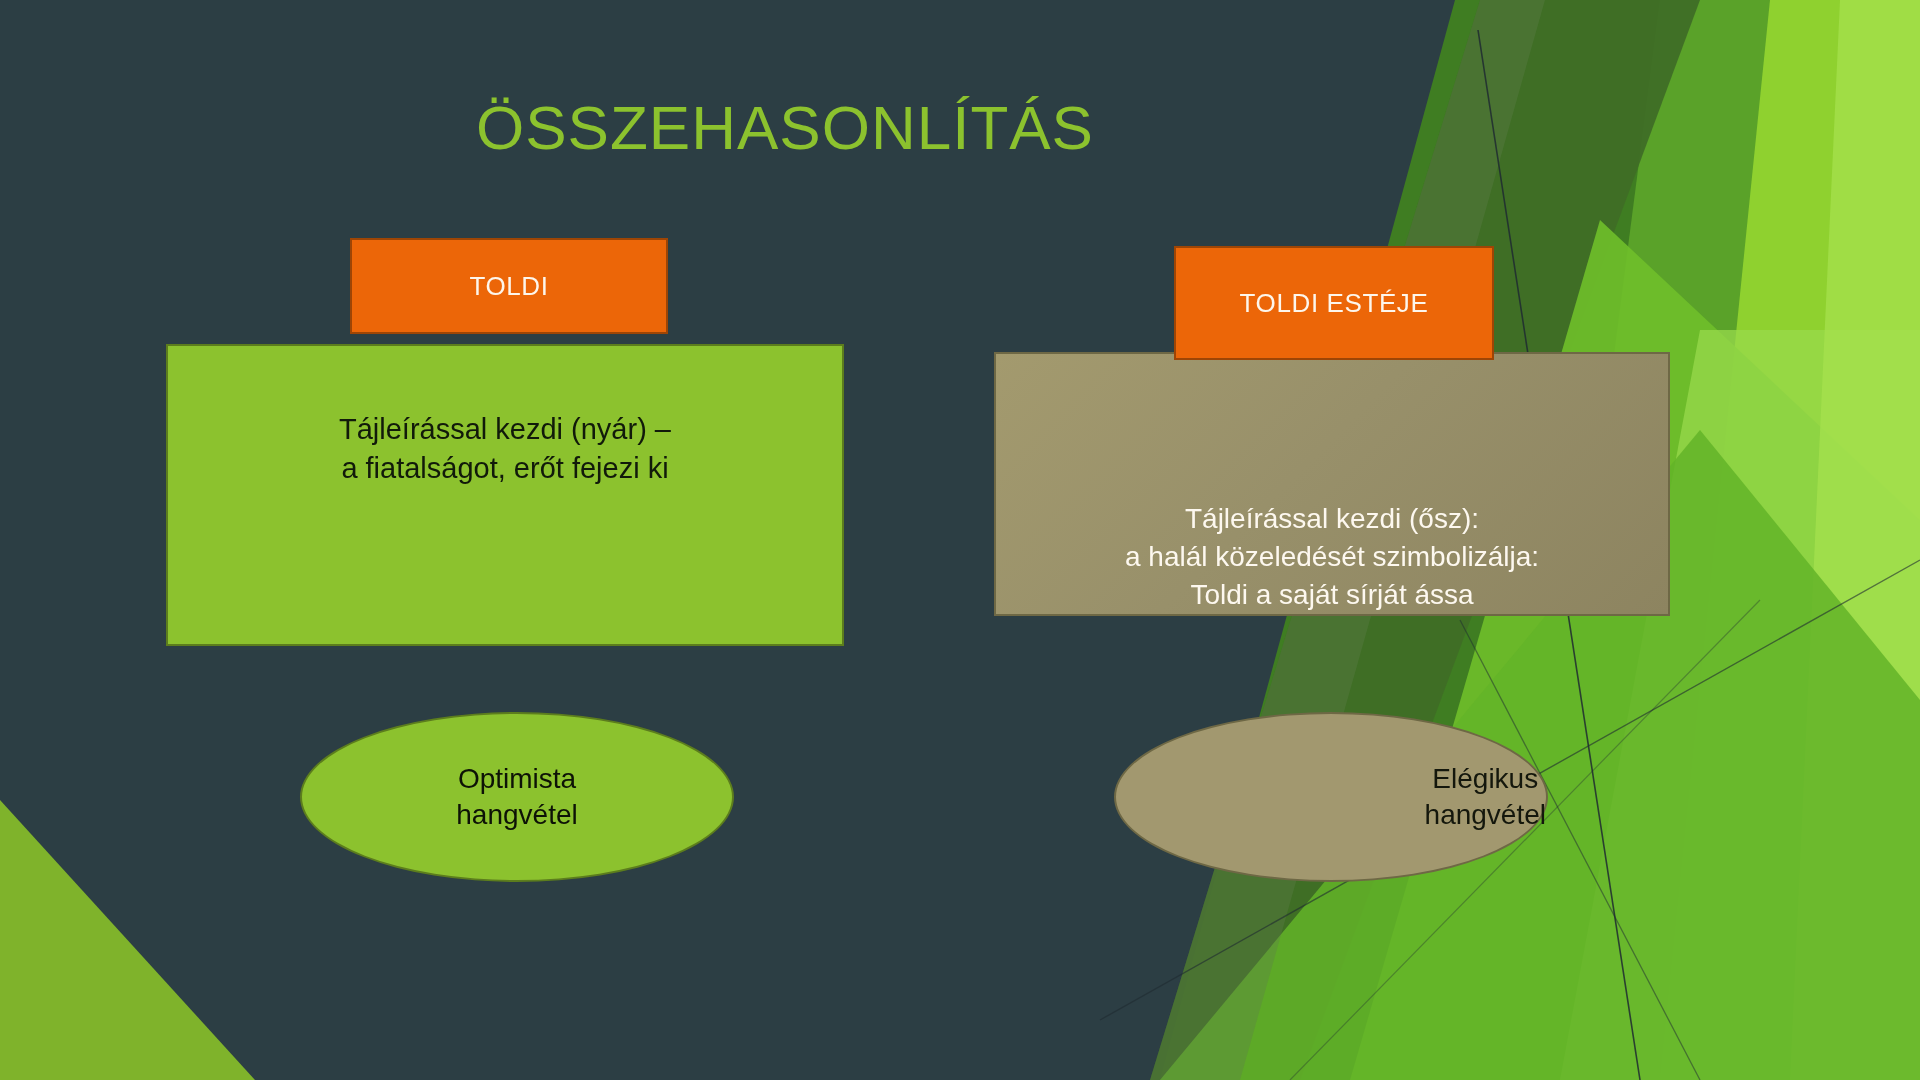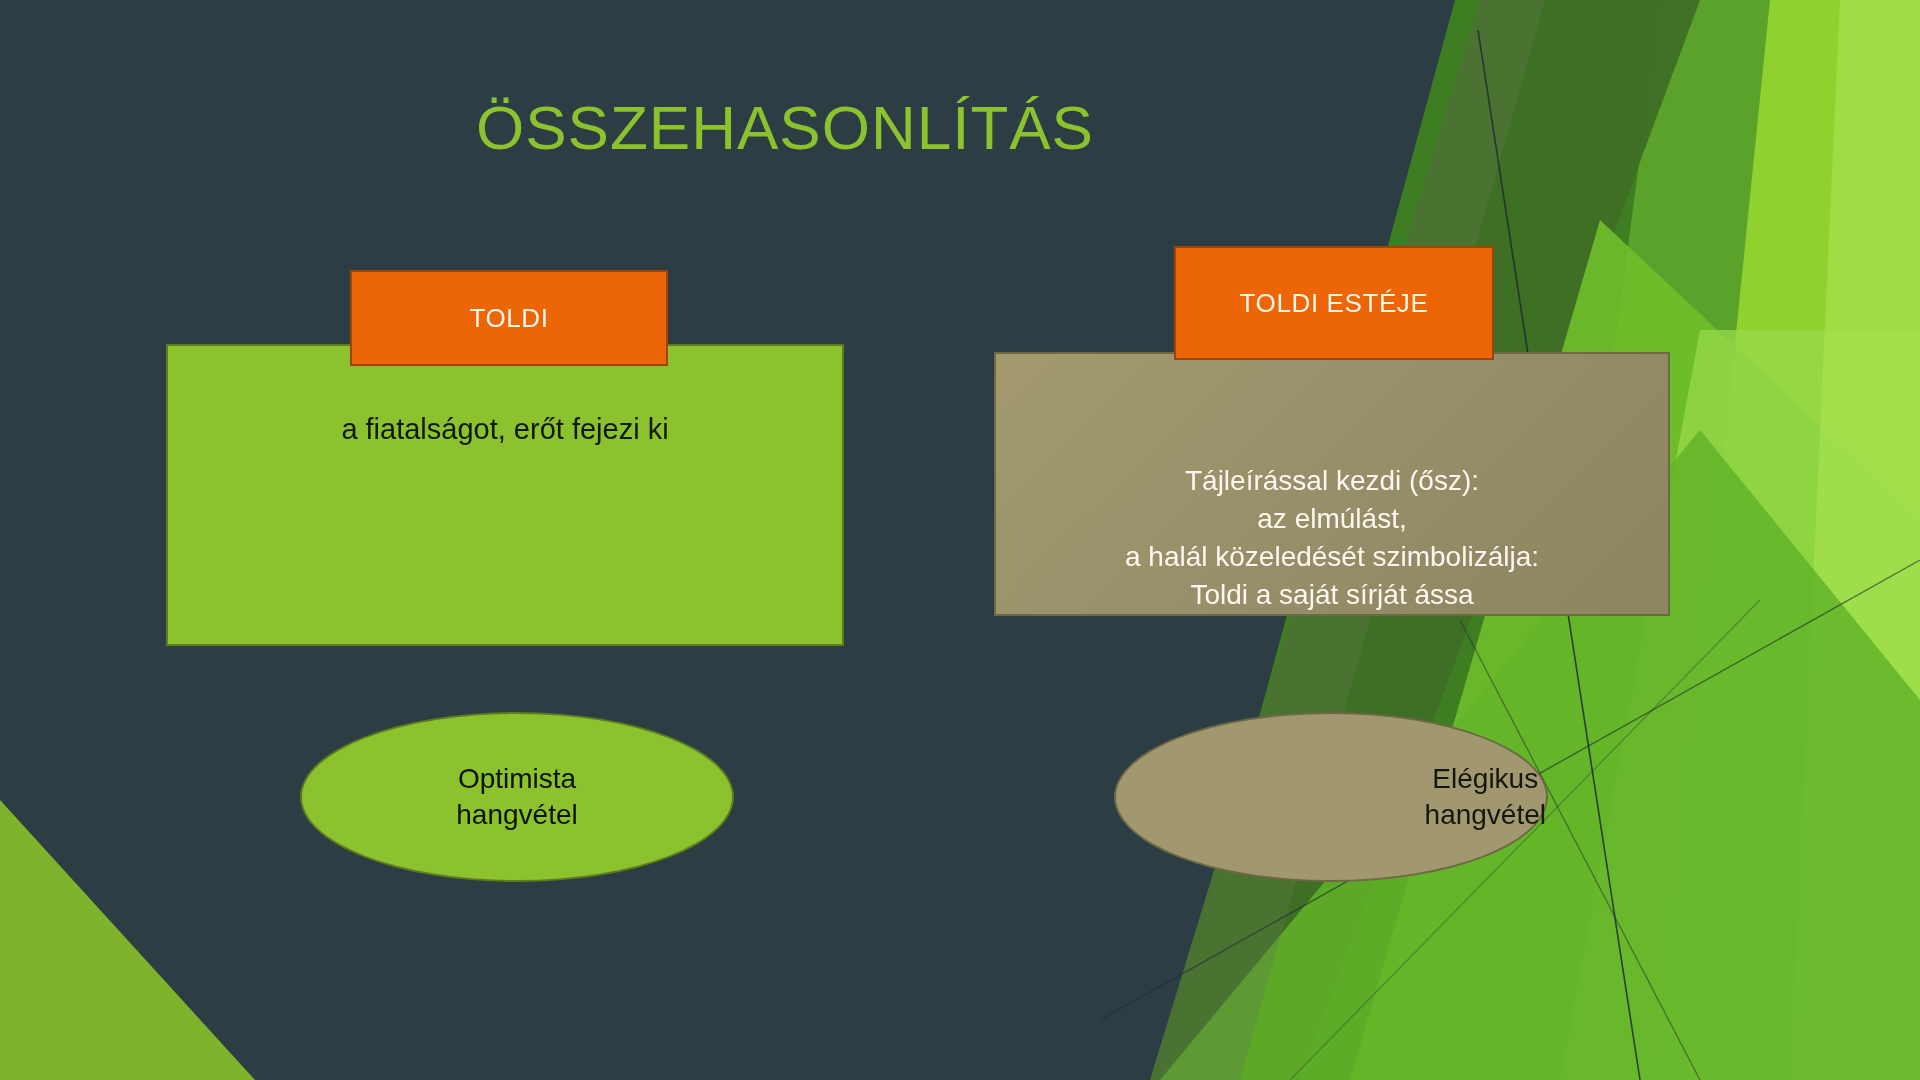--- a/index.html
+++ b/index.html
@@ -44,21 +44,21 @@
     background:#ec6608;
     border:2px solid #9e4505;
     display:flex;
     align-items:center;
     justify-content:center;
     color:#fdf6ec;
     font-size:26px;
     letter-spacing:0.6px;
     z-index:6;
   }
-  #chip-left  { left:350px; top:238px; width:318px; height:96px;margin-top:32px; }
+  #chip-left  { left:350px; top:238px; width:318px; height:96px; }
   #chip-right { left:1174px; top:246px; width:320px; height:114px; }
 
   
   .panel {
     position:absolute;
     display:flex;
     align-items:flex-start;
     justify-content:center;
     text-align:center;
     z-index:5;
@@ -140,39 +140,39 @@
   </svg>
 
   <div id="title">ÖSSZEHASONLÍTÁS</div>
 
   <div class="chip" id="chip-left">
     <span>TOLDI</span>
   </div>
 
   <div class="panel" id="panel-left">
     <div class="panel-text">
+      <div>Tájleírással kezdi (nyár) –</div>
       <div>a fiatalságot, erőt fejezi ki</div>
     </div>
   </div>
 
   <div class="oval" id="oval-left">
     <div>
       <div>Optimista</div>
       <div>hangvétel</div>
     </div>
   </div>
 
   <div class="chip" id="chip-right">
     <span>TOLDI ESTÉJE</span>
   </div>
 
   <div class="panel" id="panel-right">
     <div class="panel-text">
       <div>Tájleírással kezdi (ősz):</div>
-      <div>az elmúlást,</div>
       <div>a halál közeledését szimbolizálja:</div>
       <div>Toldi a saját sírját ássa</div>
     </div>
   </div>
 
   <div class="oval" id="oval-right">
     <div>
       <div>Elégikus</div>
       <div>hangvétel</div>
     </div>

